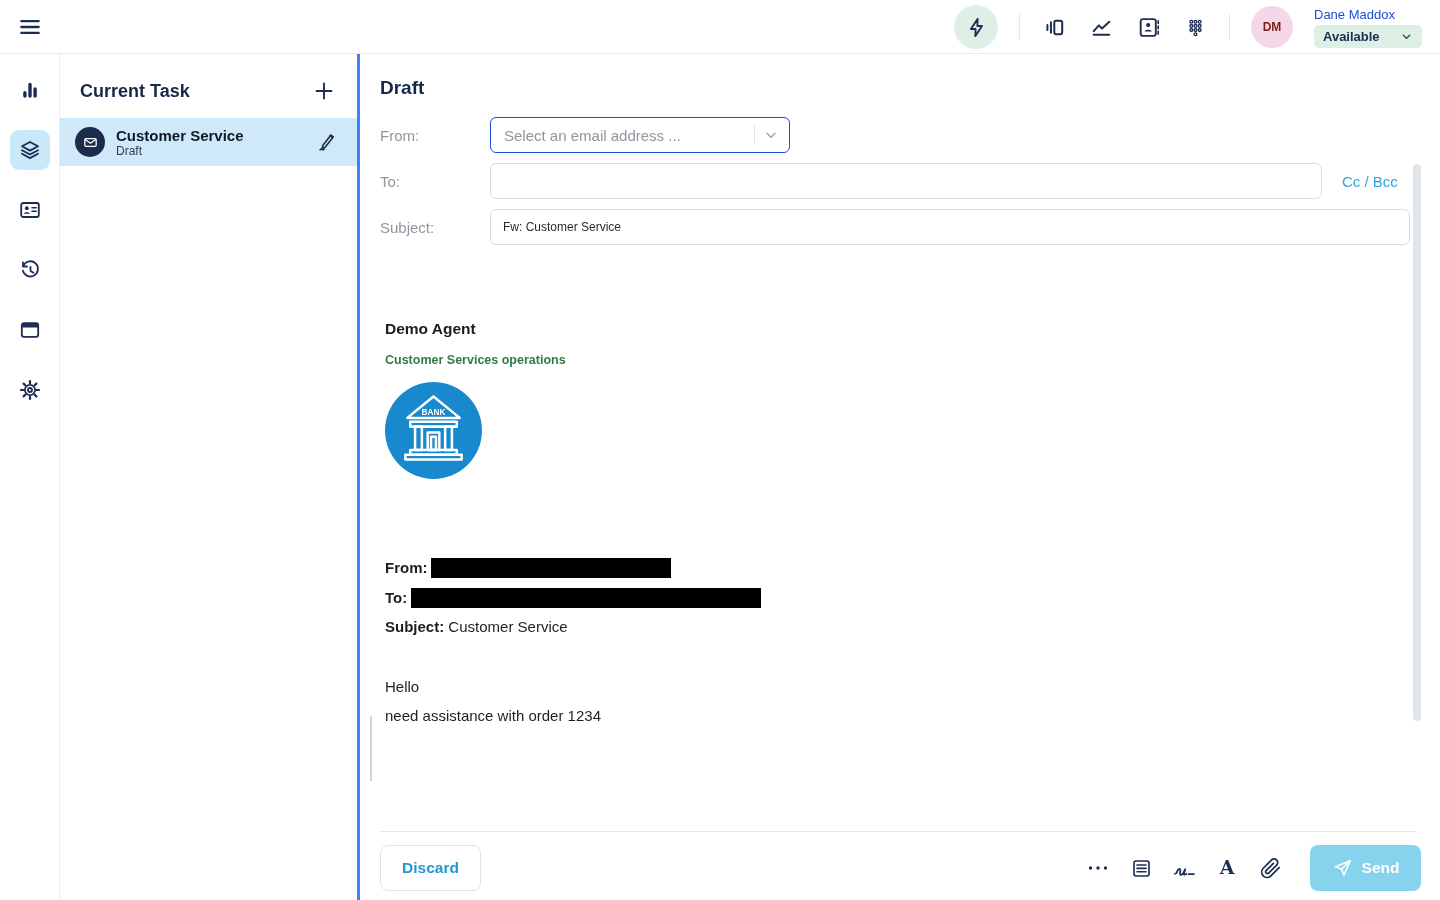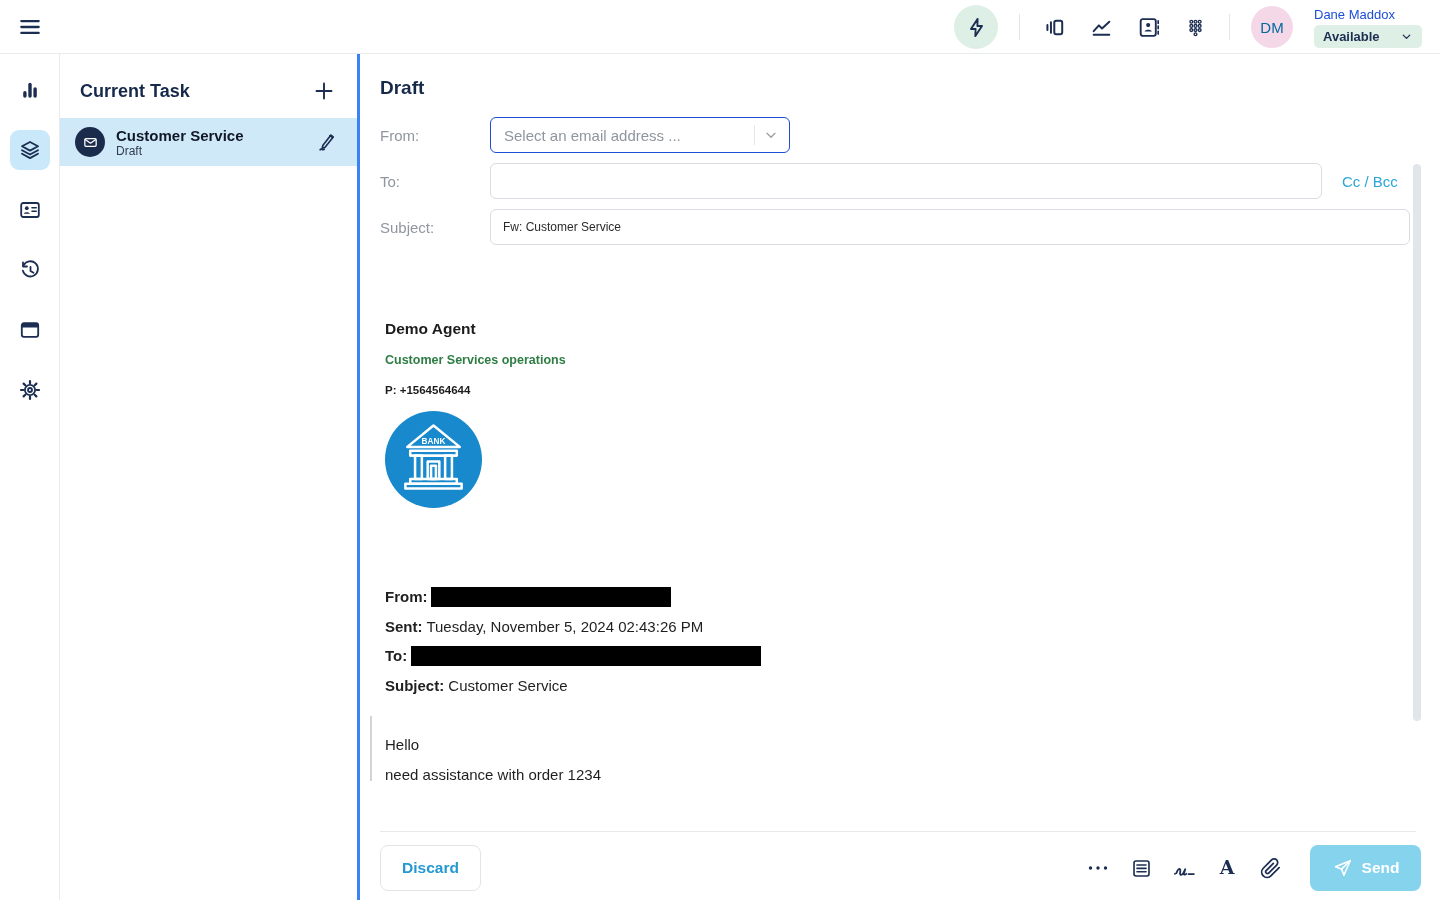--- a/index.html
+++ b/index.html
@@ -13,21 +13,21 @@
                display:flex; align-items:center; justify-content:center; cursor:pointer; }
   .topbar-right { position:absolute; right:18px; top:0; height:54px;
                   display:flex; align-items:center; gap:21px; }
   .icon-btn { width:26px; height:26px; display:flex; align-items:center;
               justify-content:center; cursor:pointer; }
   .circle-btn { width:44px; height:44px; border-radius:50%; background:#def0e5;
                 display:flex; align-items:center; justify-content:center; cursor:pointer; }
   .v-divider { width:1px; height:26px; background:#e3e6e9; }
   .avatar { width:42px; height:42px; border-radius:50%; background:#f5d8e8;
             display:flex; align-items:center; justify-content:center;
-            font-weight:normal; font-size:15px; color:#0369a1; cursor:pointer; }
+            font-weight:bold; font-size:12px; color:#7f1d1d; cursor:pointer; }
   .user-block { display:flex; flex-direction:column; gap:3px; }
   .user-name { font-size:13px; color:#1d4ed8; }
   .status-pill { width:108px; height:23px; background:#def0e5; border-radius:5px;
                  display:flex; align-items:center; justify-content:space-between;
                  padding:0 9px; cursor:pointer; }
   .status-pill span { font-size:13px; font-weight:bold; color:#1c2d52; }
 
   
   .rail { position:absolute; left:0; top:54px; width:60px; height:846px;
           border-right:1px solid #e9ebee; display:flex; flex-direction:column;
@@ -306,42 +306,40 @@
   <div class="form-row">
     <div class="form-label">Subject:</div>
     <input class="text-input subject-input" type="text" value="Fw: Customer Service" style="">
   </div>
 
   <div class="email-body">
     <div class="caret-line"></div>
 
     <div class="sig-name">Demo Agent</div>
     <div class="sig-dept">Customer Services operations</div>
-    <div class="sig-phone">P: +1564564644</div>
 
     <div class="sig-logo">
       <svg width="97" height="97" viewBox="0 0 100 100">
         <circle cx="50" cy="50" r="50" fill="#1789cc"></circle>
         <g fill="none" stroke="#ffffff" stroke-width="2.6" stroke-linejoin="round">
           <path d="M50 15 23 37h54z"></path>
           <rect x="26" y="41" width="48" height="5"></rect>
           <rect x="31" y="46" width="7" height="24"></rect>
           <rect x="62" y="46" width="7" height="24"></rect>
           <rect x="44" y="52" width="12" height="18"></rect>
           <rect x="47.5" y="56.5" width="5" height="13.5"></rect>
           <rect x="26" y="70" width="48" height="5"></rect>
           <rect x="21" y="75" width="58" height="5"></rect>
         </g>
         <text x="50" y="34.5" text-anchor="middle" fill="#ffffff" font-size="8.5" font-weight="bold" font-family="Liberation Sans, sans-serif">BANK</text>
       </svg>
     </div>
 
     <div class="quoted">
       <div class="qline"><b>From:</b><span class="redact from"></span></div>
-      <div class="qline"><b>Sent:</b> <span>Tuesday, November 5, 2024 02:43:26 PM</span></div>
       <div class="qline"><b>To:</b><span class="redact to"></span></div>
       <div class="qline"><b>Subject:</b> <span>Customer Service</span></div>
     </div>
 
     <div class="body-text">
       <div>Hello</div>
       <div>need assistance with order 1234</div>
     </div>
   </div>
 

